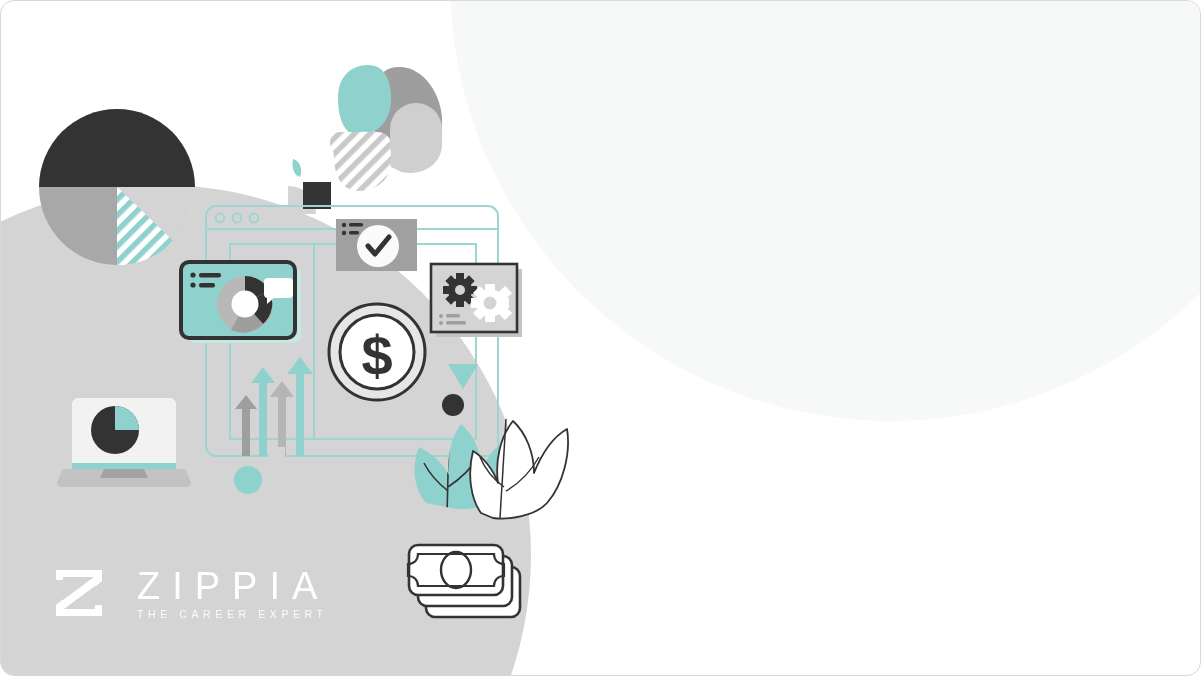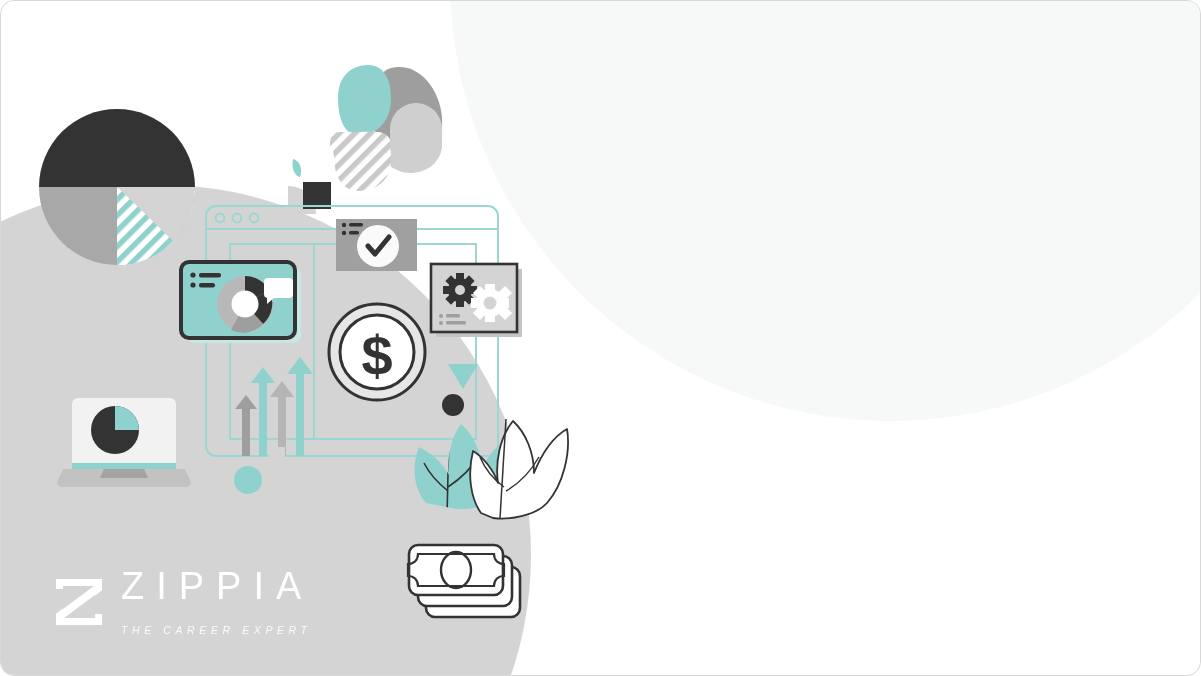--- a/index.html
+++ b/index.html
@@ -52,39 +52,38 @@
     letter-spacing: -0.5px;
     white-space: nowrap;
   }
 
   
   .logo {
     position: absolute;
     left: 52px;
     top: 566px;
     display: flex;
-    align-items: center;
-    gap: 16px;
+    align-items: flex-start;
+    gap: 32px;
   }
   .logo-mark { width: 52px; height: 52px; }
   .logo-text-wrap { display: flex; flex-direction: column; }
   .logo-word {
     color: #ffffff;
     font-size: 38px;
     letter-spacing: 12px;
     line-height: 1;
     font-weight: 400;
   }
   .logo-tag {
     color: #ffffff;
     font-size: 10.5px;
     letter-spacing: 4.6px;
-    margin-top: 19px;
+    margin-top: 3px;
     opacity: 0.92;
-    font-style: italic;
   }
 
   
   .illu { position: absolute; left: 0; top: 0; }
 </style>
 </head>
 <body>
 
 <div id="card">
 

